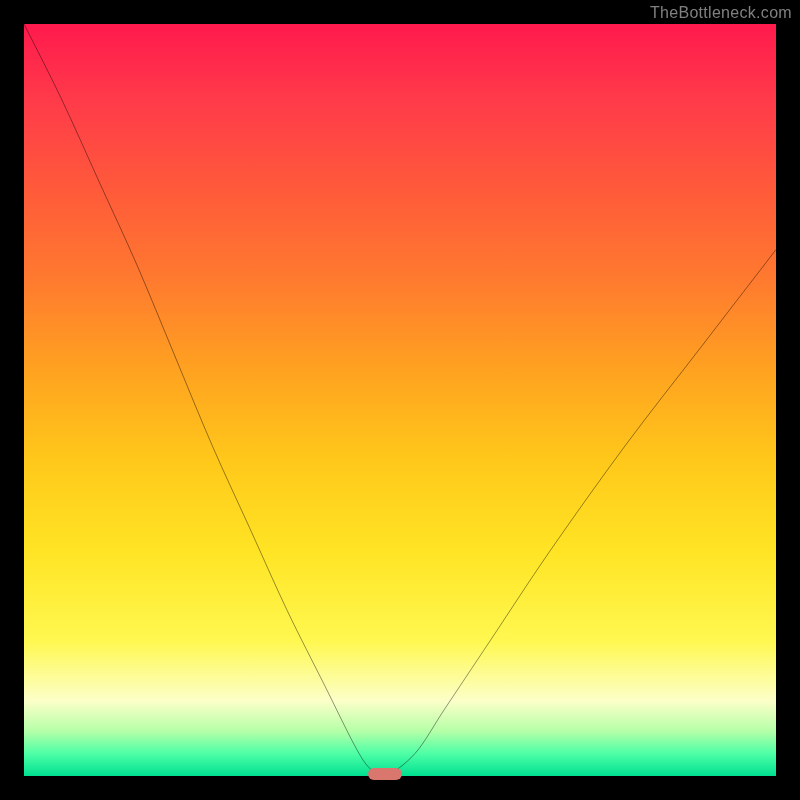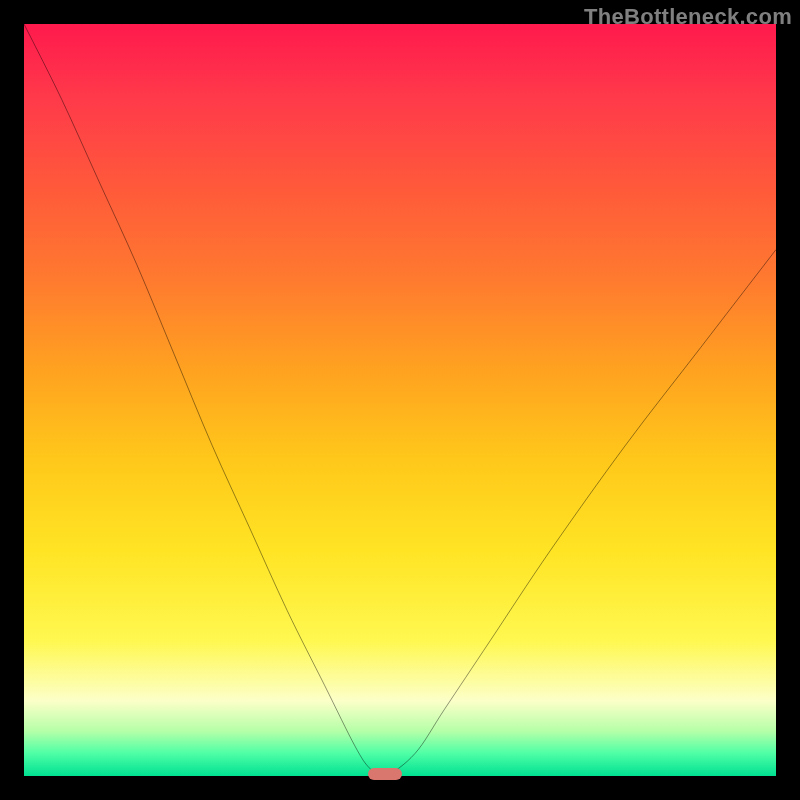--- a/index.html
+++ b/index.html
@@ -45,22 +45,22 @@
     height: 12px;
     background: #d9776f;
     border-radius: 6px;
     transform: translate(-50%, -50%);
   }
   .watermark {
     position: absolute;
     top: 4px;
     right: 8px;
     color: #808080;
-    font-size: 22px;
-    font-weight: 700;
+    font-size: 16px;
+    font-weight: 400;
     letter-spacing: 0.3px;
   }
 </style>
 </head>
 <body>
 
 <div class="frame">
   <svg class="chart" viewBox="0 0 100 100" preserveAspectRatio="none">
     <path id="curve-path" fill="none" stroke="#000" stroke-width="0.42" vector-effect="non-scaling-stroke" d="M 0,0 C 0.8333333333333334,1.6666666666666667 3.333333333333333,6.5 5,10 C 6.666666666666667,13.5 8.333333333333334,17.333333333333332 10,21 C 11.666666666666666,24.666666666666668 13.333333333333334,28.166666666666668 15,32 C 16.666666666666668,35.833333333333336 18.333333333333332,40 20,44 C 21.666666666666668,48 23.333333333333332,52.166666666666664 25,56 C 26.666666666666668,59.833333333333336 28.333333333333332,63.333333333333336 30,67 C 31.666666666666668,70.66666666666667 33.333333333333336,74.5 35,78 C 36.666666666666664,81.5 38.5,85 40,88 C 41.5,91 43,94.16666666666667 44,96 C 45,97.83333333333333 45.333333333333336,98.33333333333333 46,99 C 46.666666666666664,99.66666666666667 47,100.33333333333333 48,100 C 49,99.66666666666667 50.666666666666664,98.5 52,97 C 53.333333333333336,95.5 54.333333333333336,93.5 56,91 C 57.666666666666664,88.5 59.666666666666664,85.5 62,82 C 64.33333333333333,78.5 67,74.33333333333333 70,70 C 73,65.66666666666667 76.66666666666667,60.5 80,56 C 83.33333333333333,51.5 86.66666666666667,47.333333333333336 90,43 C 93.33333333333333,38.666666666666664 98.33333333333333,32.166666666666664 100,30 "></path>
   </svg>

